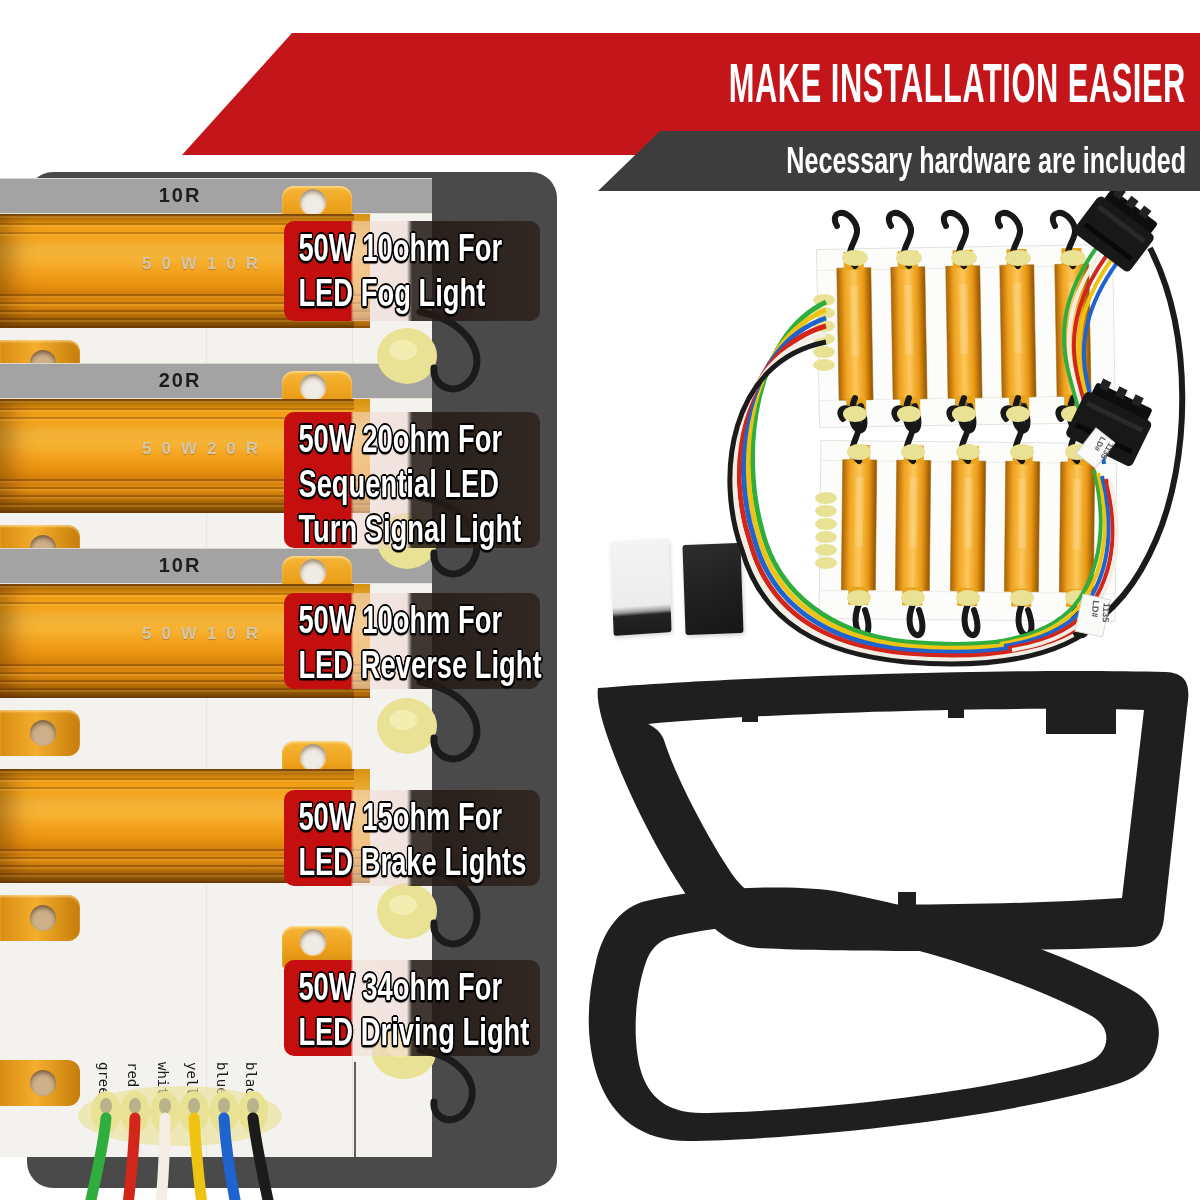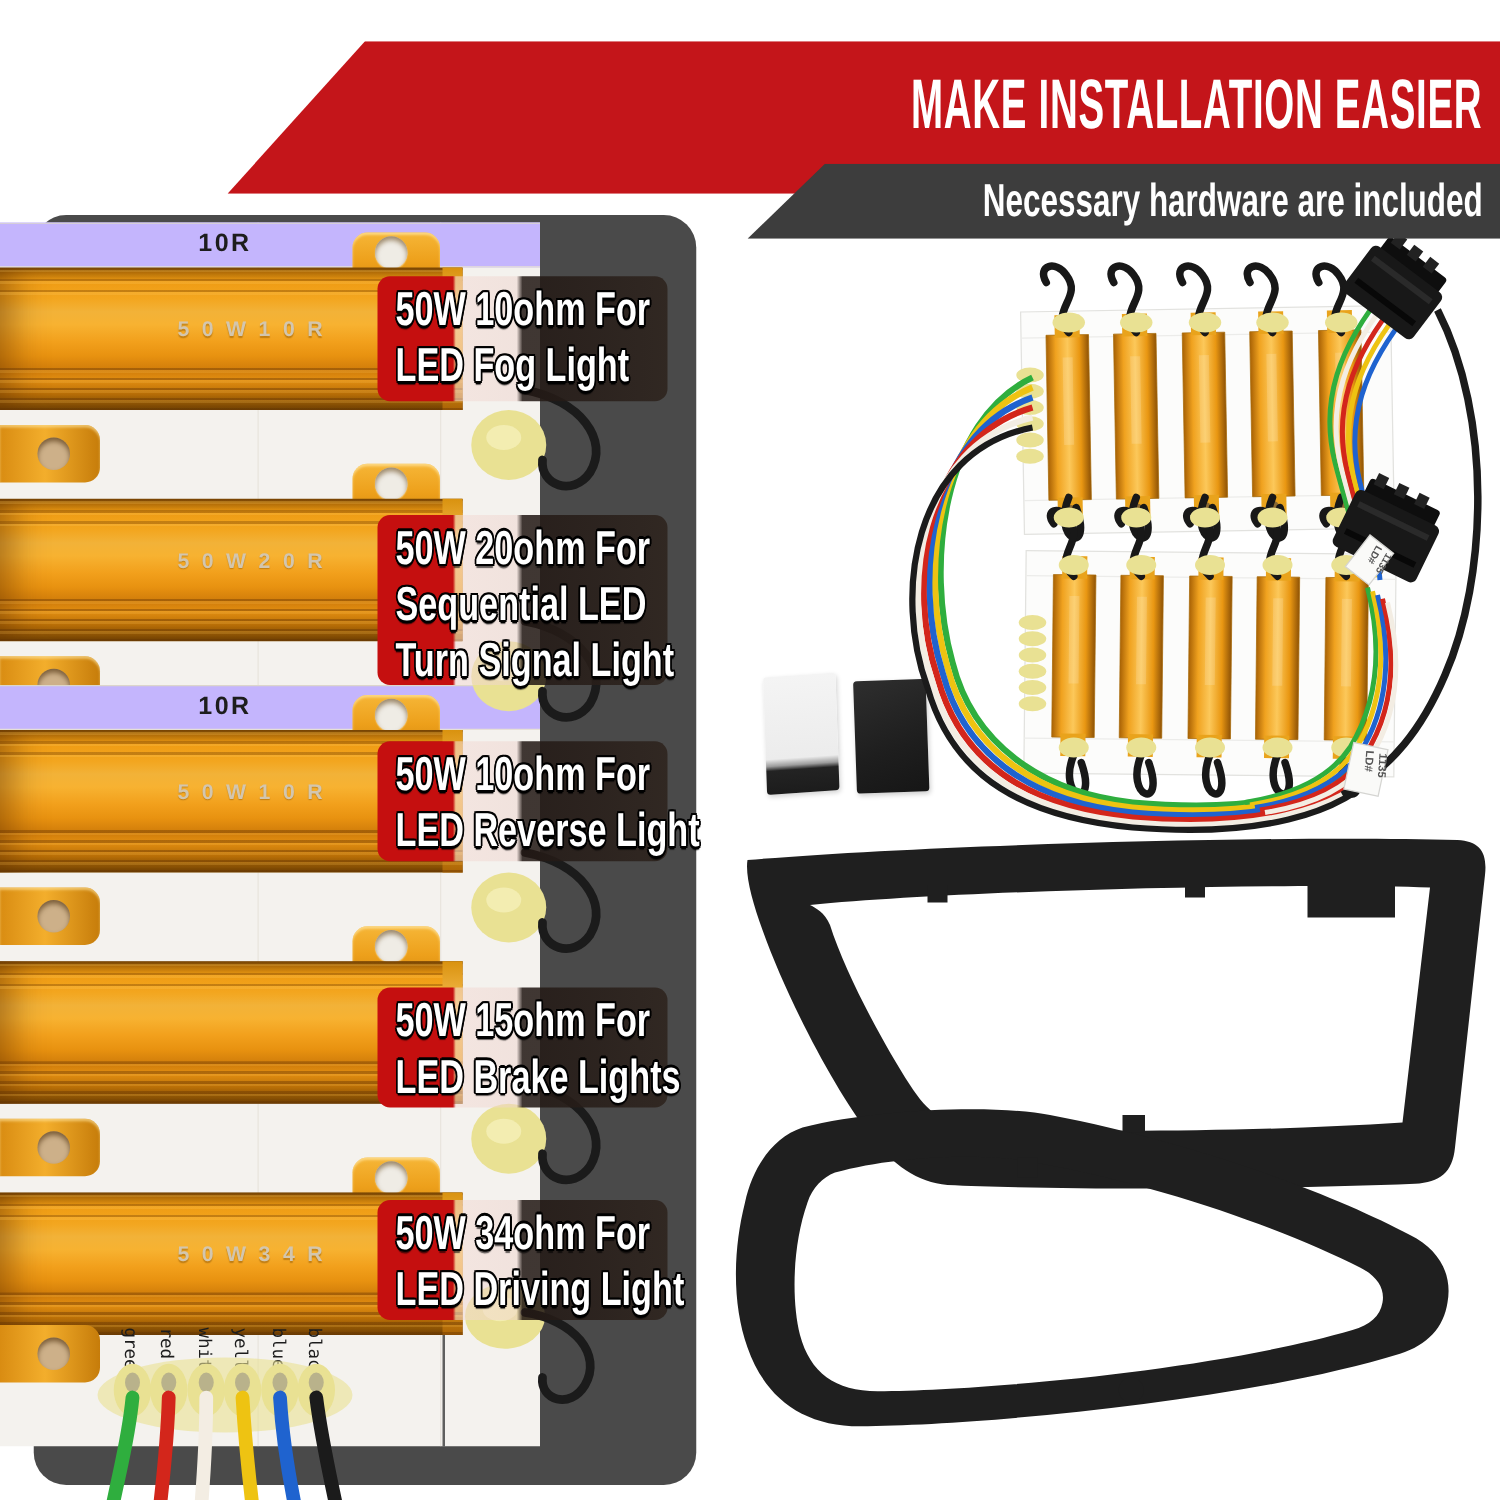--- a/index.html
+++ b/index.html
@@ -17,21 +17,21 @@
   #banner-sub{z-index:7;right:14px;top:140px;color:#fff;font-weight:700;font-size:37px;
     white-space:nowrap;transform:scaleX(.68);transform-origin:right center;}
 
   
   #panel{left:27px;top:172px;width:530px;height:1016px;background:#4a4a4a;border-radius:26px;z-index:0;}
   #photo{left:0;top:178px;width:432px;height:979px;background:#f4f2ee;z-index:1;}
   .seam{position:absolute;top:0;bottom:0;width:1px;background:#ddd7cd;opacity:.5;}
   #inkline{position:absolute;left:354px;top:884px;width:2px;height:95px;background:#2e2e2e;opacity:.75;}
 
   .rs{position:absolute;left:0;width:432px;height:185px;}
-  .paper{position:absolute;left:0;top:0;width:432px;height:36px;background:#c4b5fd;
+  .paper{position:absolute;left:0;top:0;width:432px;height:36px;background:#a3a3a3;
     box-shadow:inset 0 1px 0 #dcd6cb, inset 0 -1px 0 #e6e0d6;}
   .plabel{position:absolute;left:140px;top:6px;width:80px;text-align:center;
     font-size:20px;font-weight:600;letter-spacing:2px;color:#1d1d1d;}
   .tab{position:absolute;left:282px;top:8px;width:70px;height:42px;z-index:1;
     background:linear-gradient(180deg,#f6b637 0%,#eda01b 55%,#d8890e 100%);
     border-radius:12px 12px 4px 4px;box-shadow:inset 0 2px 2px rgba(255,230,160,.7);}
   .hole{position:absolute;left:18px;top:3px;width:26px;height:26px;border-radius:50%;
     background:#efece5;box-shadow:inset 0 3px 4px rgba(90,55,5,.55), 0 1px 1px rgba(255,240,200,.6);}
   .bar{position:absolute;left:0;top:36px;width:370px;height:114px;z-index:2;
     background:linear-gradient(180deg,#7c4a05 0%,#b06c08 3%,#ef9c14 10%,#f3a61f 22%,#f2b238 31%,
@@ -53,21 +53,21 @@
     background:#cdb089;box-shadow:inset 0 3px 4px rgba(70,40,5,.6);}
   #flange-bottom{left:0;top:1060px;width:80px;height:46px;z-index:2;
     background:linear-gradient(90deg,#d98c12,#f3ae2c 45%,#c67c0a);border-radius:0 12px 12px 0;}
   #flange-bottom .fhole{left:30px;top:10px;}
 
   
   .wname{position:absolute;writing-mode:vertical-rl;font-family:"DejaVu Sans Mono",monospace;
     font-size:14px;color:#1c1c1c;top:1062px;height:52px;z-index:2;letter-spacing:0px;}
 
   
-  .callout{position:absolute;left:302px;width:232px;border-radius:10px;z-index:4;
+  .callout{position:absolute;left:284px;width:256px;border-radius:10px;z-index:4;
     background:linear-gradient(90deg,#c50f0f 0,#c50f0f 26%,rgba(243,219,213,.55) 27%,
       rgba(238,211,205,.5) 48%,rgba(34,24,20,.86) 50%,rgba(46,36,30,.9) 100%);}
   .ctext{padding:5px 0 0 20px;width:138%;transform:scaleX(.72);transform-origin:left top;
     color:#fff;font-weight:700;font-size:38px;line-height:45px;white-space:nowrap;
     text-shadow:2px 0 0 #000,-2px 0 0 #000,0 2px 0 #000,0 -2px 0 #000,
       1.5px 1.5px 0 #000,-1.5px 1.5px 0 #000,1.5px -1.5px 0 #000,-1.5px -1.5px 0 #000,0 3px 1px rgba(0,0,0,.6);}
   .ctext span{display:block;}
 
   
   #pad-white{left:612px;top:540px;width:58px;height:94px;z-index:2;border-radius:3px;
@@ -102,20 +102,23 @@
     <div class="bar">
       <span class="engrave">50W10R</span>
       <i class="cap"></i>
       </div>
     <div class="flange">
         <i class="fhole"></i>
       </div>
   </div>
 
   <div class="rs" style="top:185px">
+    <div class="paper">
+      <span class="plabel">20R</span>
+      </div>
     <div class="tab">
         <i class="hole"></i>
       </div>
     <div class="bar">
       <span class="engrave">50W20R</span>
       <i class="cap"></i>
       </div>
     <div class="flange">
         <i class="fhole"></i>
       </div>
@@ -145,24 +148,20 @@
       <i class="cap"></i>
       </div>
     <div class="flange">
         <i class="fhole"></i>
       </div>
   </div>
 
   <div class="rs" style="top:740px;height:150px">
     <div class="tab">
         <i class="hole"></i>
-      </div>
-    <div class="bar">
-      <span class="engrave">50W34R</span>
-      <i class="cap"></i>
       </div>
   </div>
 
   <div id="inkline"></div>
 </div>
 
 <div class="abs" id="flange-bottom">
     <i class="fhole" style="position:absolute"></i>
   </div>
 <span class="wname" style="left:96px">green</span>

